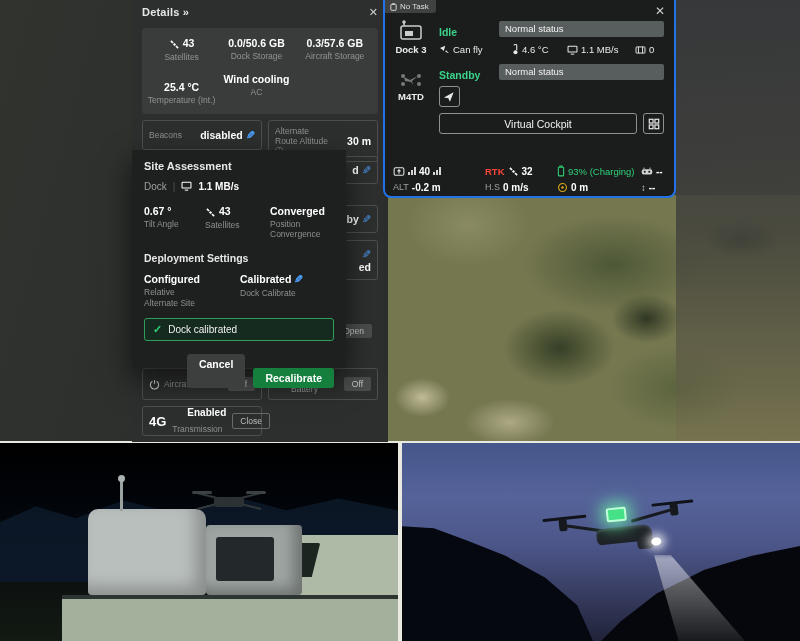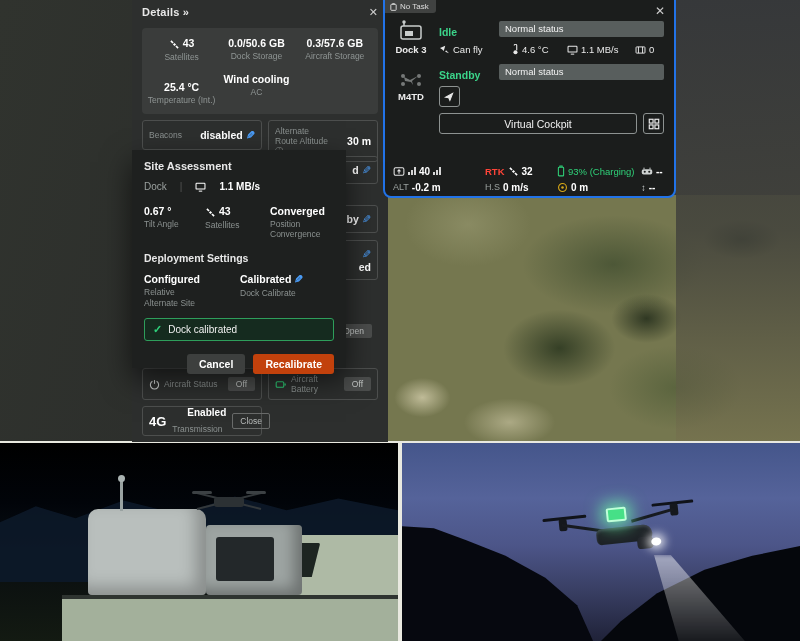--- a/index.html
+++ b/index.html
@@ -42,35 +42,35 @@
   .pencil { color:#4a9bf5; font-size:11px; display:inline-block; transform:scaleX(-1); margin-left:3px; }
   .chip { background:#4b4d4c; color:#c6c9c8; border-radius:2px; font-size:8.5px; padding:2px 8px; white-space:nowrap; }
   .chip-b { background:transparent; border:1px solid #696b6a; color:#b9bcbb; border-radius:2px; font-size:8.5px; padding:2px 7px; white-space:nowrap; }
   .sliver { position:absolute; left:100px; width:146px; border:1px solid #4d4f4e; border-radius:3px;
     display:flex; align-items:center; justify-content:flex-end; padding:0 6px; z-index:1; }
 
   
   .modal { position:absolute; left:132px; top:150px; width:214px; height:218px; background:#1e201f;
     z-index:5; box-shadow:0 12px 28px rgba(0,0,0,.6); padding:10px 12px; color:#e8e8e8; }
   .m-title { font-size:11px; font-weight:bold; }
-  .m-src { display:flex; align-items:center; gap:13px; margin-top:9px; font-size:10px; color:#9aa09e; }
+  .m-src { display:flex; align-items:flex-start; gap:6px; margin-top:9px; font-size:10px; color:#9aa09e; }
   .m-src .sep { color:#555; }
   .m-rate { color:#fff; font-weight:bold; }
   .m-stats { display:flex; margin-top:13px; }
   .m-stats .c1 { width:62px; } .m-stats .c2 { width:66px; }
   .m-dep { margin-top:13px; font-size:10.5px; font-weight:bold; }
   .m-cfg { display:flex; margin-top:9px; }
   .m-cfg .c1 { width:96px; }
   .success { margin-top:10px; border:1px solid #2e9e5b; background:#152b1f; border-radius:3px;
     height:23px; display:flex; align-items:center; gap:6px; padding:0 8px; font-size:10px; color:#f0f0f0; }
   .check { color:#2ecf7a; font-weight:bold; font-size:11px; }
   .m-btns { display:flex; justify-content:flex-end; gap:8px; margin-top:13px; }
   .btn { border-radius:3px; font-size:10.5px; font-weight:bold; color:#fff; padding:4px 12px; cursor:default; }
   .btn-cancel { background:#3d3f3e; }
-  .btn-primary { background:#c2410c; }
+  .btn-primary { background:#15803d;margin-top:14px; }
 
   
   .spanel { position:absolute; left:383px; top:-2px; width:293px; height:200px; background:#1b1d1c;
     border:2px solid #2273e8; border-radius:2px 2px 8px 8px; z-index:4; color:#e8e8e8; }
   .task-tab { position:absolute; left:0; top:0; background:#404241; color:#dedede; font-size:8px;
     padding:2px 7px 2px 5px; display:flex; align-items:center; gap:3px; border-radius:0 0 3px 0; }
   .s-close { position:absolute; right:9px; top:5px; font-size:12px; color:#ccc; line-height:1; }
   .s-leftcol { position:absolute; left:0; top:20px; width:52px; text-align:center; }
   .s-devname { font-size:9.5px; font-weight:bold; color:#ececec; margin-top:2px; }
   .s-main { position:absolute; left:54px; top:22px; right:10px; }

